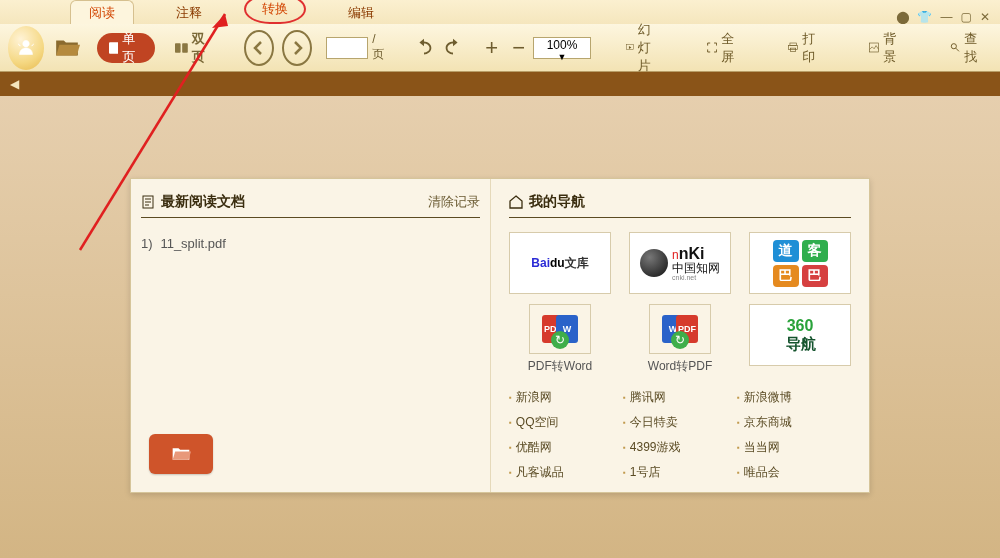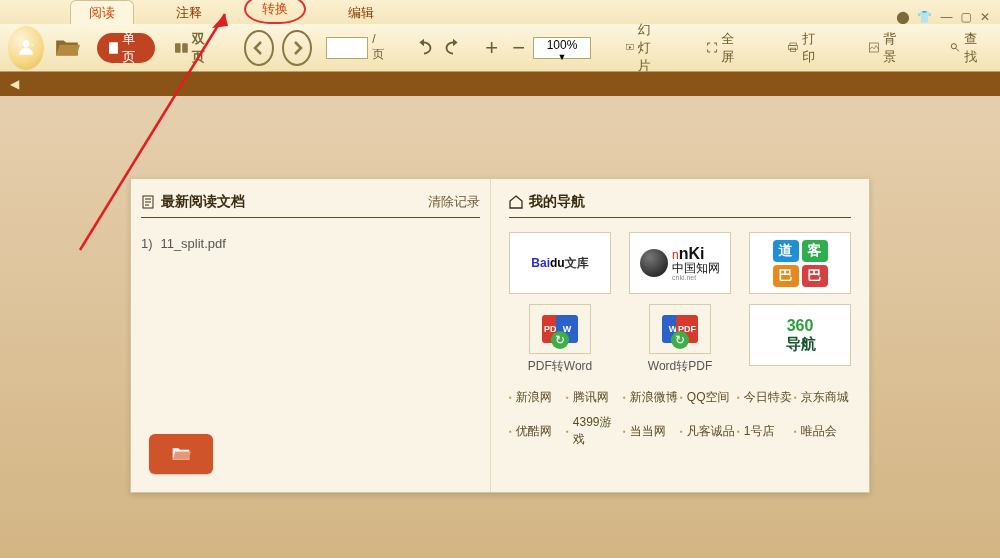--- a/index.html
+++ b/index.html
@@ -65,21 +65,21 @@
   .convcell{border:none;width:102px;display:flex;flex-direction:column;align-items:center;gap:4px;cursor:pointer;}
   .convicon{width:62px;height:50px;border:1px solid #d7cbab;display:flex;align-items:center;justify-content:center;position:relative;}
   .doc{width:22px;height:28px;border-radius:3px;display:flex;align-items:center;justify-content:center;color:#fff;font-size:9px;font-weight:bold;}
   .doc.pdf{background:#d63a2c;margin-right:-4px;}
   .doc.word{background:#2a62c9;margin-left:-4px;}
   .arrow{position:absolute;bottom:4px;width:18px;height:18px;background:#3fae4a;border-radius:50%;color:#fff;font-size:12px;display:flex;align-items:center;justify-content:center;}
   .convlabel{font-size:12px;color:#555;}
   .navcell.san60{font-family:Arial;font-weight:bold;color:#29a23a;font-size:16px;}
   .san60 .hz{color:#14532d;font-size:15px;margin-left:2px;}
 
-  .linkgrid{display:grid;grid-template-columns:repeat(6,1fr);row-gap:8px;margin-top:14px;}
+  .linkgrid{display:grid;grid-template-columns:repeat(3,1fr);row-gap:8px;margin-top:14px;}
   .linkitem{font-size:12px;color:#5a4b24;display:flex;align-items:center;gap:4px;cursor:pointer;}
   .linkitem:before{content:"▪";font-size:8px;color:#c19a4d;}
 
   
   .anno{position:absolute;pointer-events:none;}
   .anno svg{overflow:visible;}
 </style>
 </head>
 <body>
 

